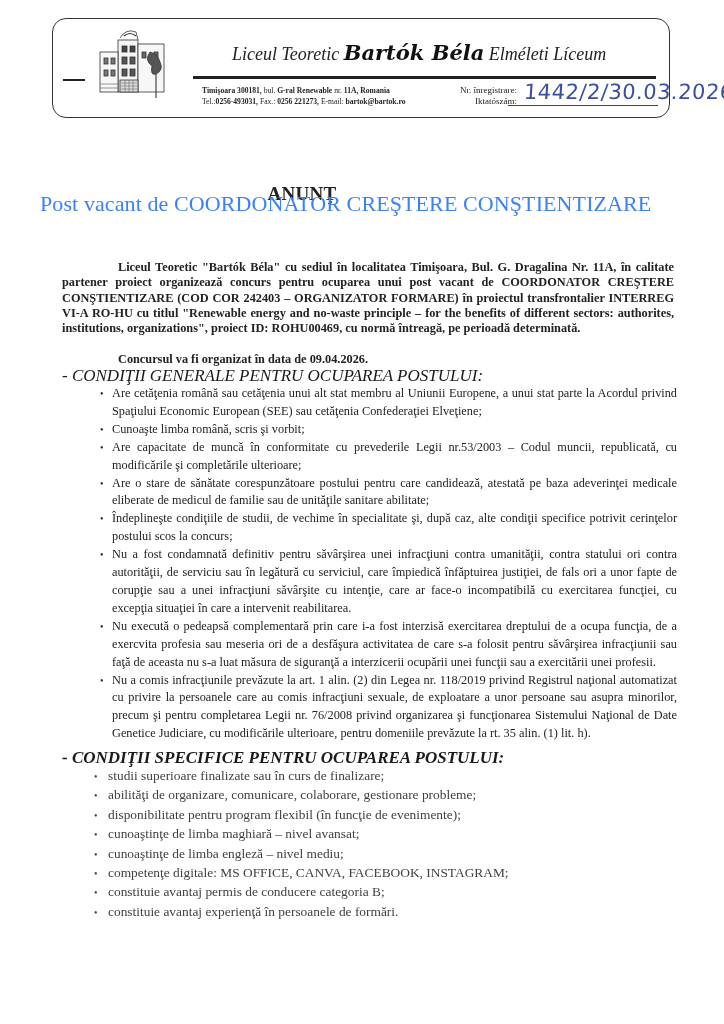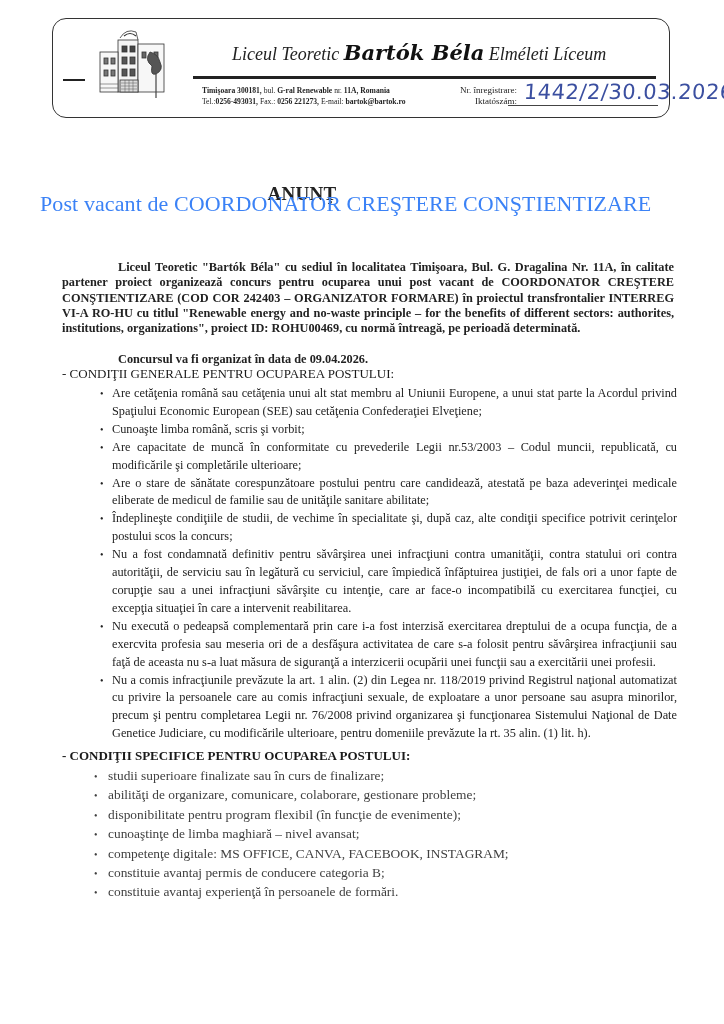--- a/index.html
+++ b/index.html
@@ -50,21 +50,21 @@
       position: absolute; left: 40px; top: 191px; font-size: 22px; color: #3b82f6; white-space: nowrap;
       letter-spacing: 0.1px;
     }
     .intro {
       position: absolute; left: 62px; top: 260px; width: 612px; font-size: 12.3px; font-weight: bold;
       line-height: 15.3px; text-align: justify; color: #222;
     }
     .intro p { margin: 0; text-indent: 56px; }
     .intro .date-line { text-indent: 56px; margin-top: 16px; }
     .section-heading {
-      position: absolute; left: 62px; font-size: 13px; color: #1a1a1a; white-space: nowrap;
+      position: absolute; left: 62px; font-size: 17px; color: #1a1a1a; white-space: nowrap; font-style: italic;
     }
     .section-heading.bold { font-weight: bold; }
     ul.conds {
       position: absolute; left: 100px; width: 577px; margin: 0; padding: 0; list-style: none;
       font-size: 12.3px; line-height: 17.9px; text-align: justify; color: #222;
     }
     ul.conds li { position: relative; padding-left: 12px; text-indent: -12px; }
     ul.conds li .bullet { display: inline-block; width: 12px; text-indent: 0; font-size: 10px; }
     ul.specific {
       position: absolute; left: 94px; width: 560px; margin: 0; padding: 0; list-style: none;
@@ -147,16 +147,17 @@
     <li><span class="bullet">•</span><span>Nu execută o pedeapsă complementară prin care i-a fost interzisă exercitarea dreptului de a ocupa funcţia, de a exercvita profesia sau meseria ori de a desfăşura activitatea de care s-a folosit pentru săvârşirea infracţiunii sau faţă de aceasta nu s-a luat măsura de siguranţă a interzicerii ocupării unei funcţii sau a exercitării unei profesii.</span></li>
     <li><span class="bullet">•</span><span>Nu a comis infracţiunile prevăzute la art. 1 alin. (2) din Legea nr. 118/2019 privind Registrul naţional automatizat cu privire la persoanele care au comis infracţiuni sexuale, de exploatare a unor persoane sau asupra minorilor, precum şi pentru completarea Legii nr. 76/2008 privind organizarea şi funcţionarea Sistemului Naţional de Date Genetice Judiciare, cu modificările ulterioare, pentru domeniile prevăzute la rt. 35 alin. (1) lit. h).</span></li>
   </ul>
 
 <div class="section-heading bold" style="top:748px;">- CONDIŢII SPECIFICE PENTRU OCUPAREA POSTULUI:</div>
 <ul class="specific" style="top:767px;" id="spec-list">
     <li><span class="bullet">•</span><span>studii superioare finalizate sau în curs de finalizare;</span></li>
     <li><span class="bullet">•</span><span>abilităţi de organizare, comunicare, colaborare, gestionare probleme;</span></li>
     <li><span class="bullet">•</span><span>disponibilitate pentru program flexibil (în funcţie de evenimente);</span></li>
     <li><span class="bullet">•</span><span>cunoaştinţe de limba maghiară – nivel avansat;</span></li>
+    <li><span class="bullet">•</span><span>cunoaştinţe de limba engleză – nivel mediu;</span></li>
     <li><span class="bullet">•</span><span>competenţe digitale: MS OFFICE, CANVA, FACEBOOK, INSTAGRAM;</span></li>
     <li><span class="bullet">•</span><span>constituie avantaj permis de conducere categoria B;</span></li>
     <li><span class="bullet">•</span><span>constituie avantaj experienţă în persoanele de formări.</span></li>
   </ul>
 
 </body></html>

